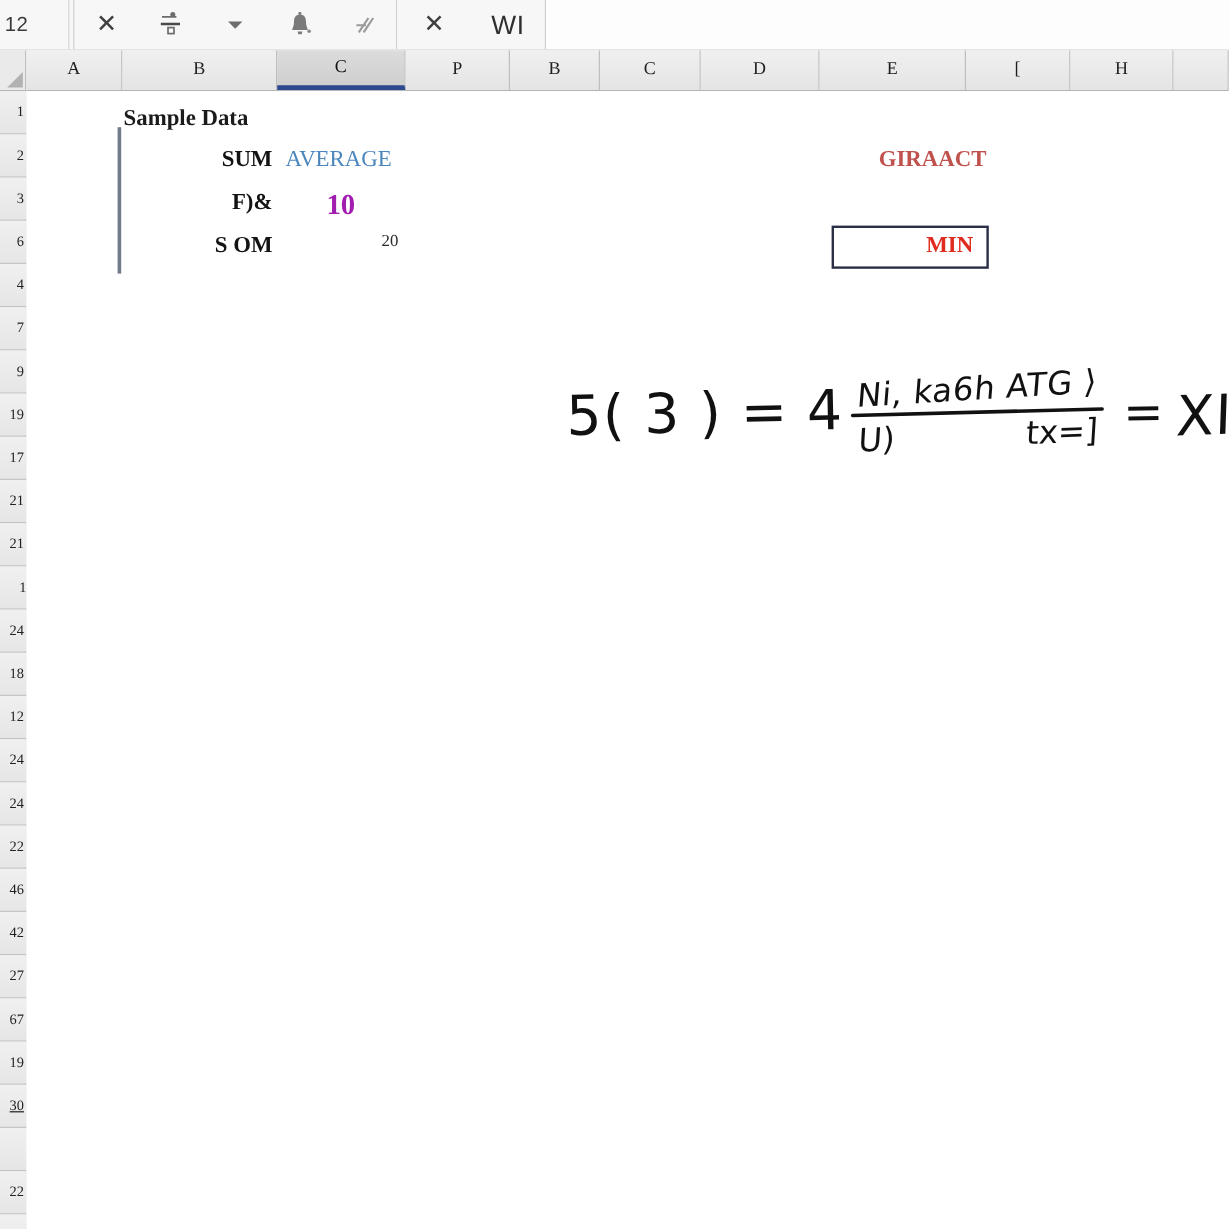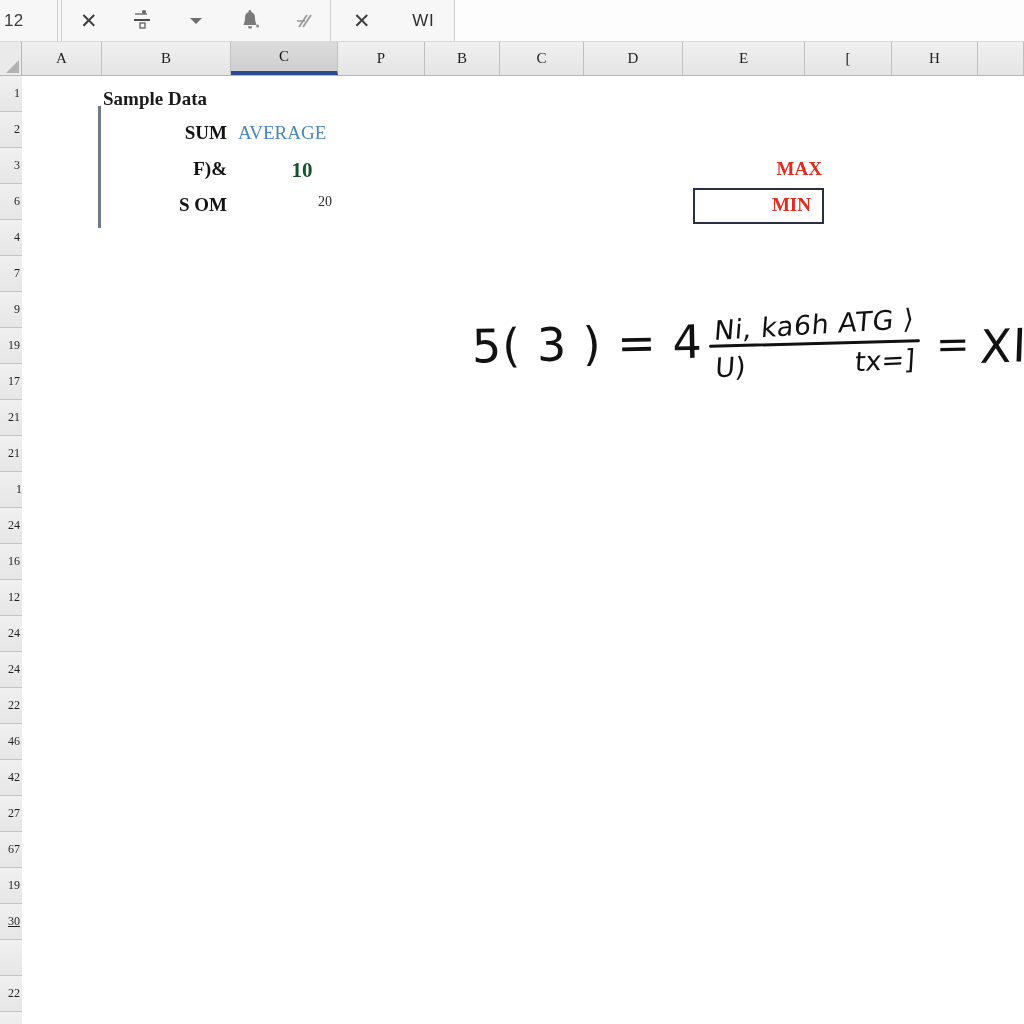--- a/index.html
+++ b/index.html
@@ -36,21 +36,21 @@
   .tb-text {
     font-size: 17px; color: #3a3a3a; letter-spacing: .2px;
     font-family: "Liberation Sans", sans-serif;
   }
   .tb-icon {
     color: #4a4a4a;
     display: flex; align-items: center; justify-content: center;
     width: 34px; height: 34px;
   }
   .glyph-x { font-size: 21px; font-weight: 400; color:#3f3f3f; line-height:1; }
-  .glyph-wi { font-size: 17px; color:#2f2f2f; letter-spacing:.5px; }
+  .glyph-wi { font-size: 22px; color:#2f2f2f; letter-spacing:.5px; }
 
   
   .grid-wrap { position:absolute; left:0; top:42px; width:1024px; height:982px; }
 
   
   .corner {
     position:absolute; left:0; top:0; width:22px; height:34px;
     background:#eaeaea; border-right:1px solid #b6b6b6; border-bottom:1px solid #b6b6b6;
   }
   .corner-tri {
@@ -112,22 +112,22 @@
   .c-label {
     font-size: 19px; font-weight: bold; color:#131313;
     font-family:"Liberation Serif", serif;
     text-align:right;
   }
   .c-blue {
     font-size: 19px; font-weight: normal; color:#4b86bd;
     font-family:"Liberation Serif", serif;
   }
   .c-num {
-    font-size: 21px; font-weight: bold; color:#14532d;
-    font-family:"Liberation Serif", serif; text-align:center;
+    font-size: 24px; font-weight: bold; color:#a21caf;
+    font-family:"Liberation Serif", serif; text-align:left;
   }
   .c-num-light {
     font-size: 14px; color:#2a2a2a;
     font-family:"Liberation Serif", serif; text-align:right;
   }
   .c-red-soft {
     font-size: 19px; font-weight: bold; color:#c0524e;
     font-family:"Liberation Serif", serif; text-align:right;
   }
   .c-red {
@@ -319,21 +319,21 @@
         <div class="row-cell" style="height: 36px;">
           <span>21</span>
         </div>
         <div class="row-cell" style="height: 36px; padding-left: 28px;">
           <span>13</span>
         </div>
         <div class="row-cell" style="height: 36px;">
           <span>24</span>
         </div>
         <div class="row-cell" style="height: 36px;">
-          <span>16</span>
+          <span>18</span>
         </div>
         <div class="row-cell" style="height: 36px;">
           <span>12</span>
         </div>
         <div class="row-cell" style="height: 36px;">
           <span>24</span>
         </div>
         <div class="row-cell" style="height: 36px;">
           <span>24</span>
         </div>
@@ -380,22 +380,22 @@
       <div class="cellbox c-blue" style="left:216px; top:46px;">AVERAGE</div>
 
       <div class="cellbox c-label" style="left:130px; top:82px; width:75px;">F)&amp;</div>
 
       <div class="cellbox c-num" style="left:250px; top:82px; width:60px;">10</div>
 
       <div class="cellbox c-label" style="left:130px; top:118px; width:75px;">S OM</div>
 
       <div class="cellbox c-num-light" style="left:250px; top:118px; width:60px;">20</div>
 
-
-      <div class="cellbox c-red" style="left:600px; top:82px; width:200px;">MAX</div>
+      <div class="cellbox c-red-soft" style="left:600px; top:46px; width:200px;">GIRAACT</div>
+
 
       <div class="active-cell" style="left:671px; top:112px; width:131px; height:36px;"></div>
 
       <div class="cellbox c-red" style="left:600px; top:118px; width:189px;">MIN</div>
 
       <div class="formula" style="left:450px; top:233px;">
 
         <span class="hw hw-lhs">5( 3 ) = 4</span>
 
         <span class="frac">

